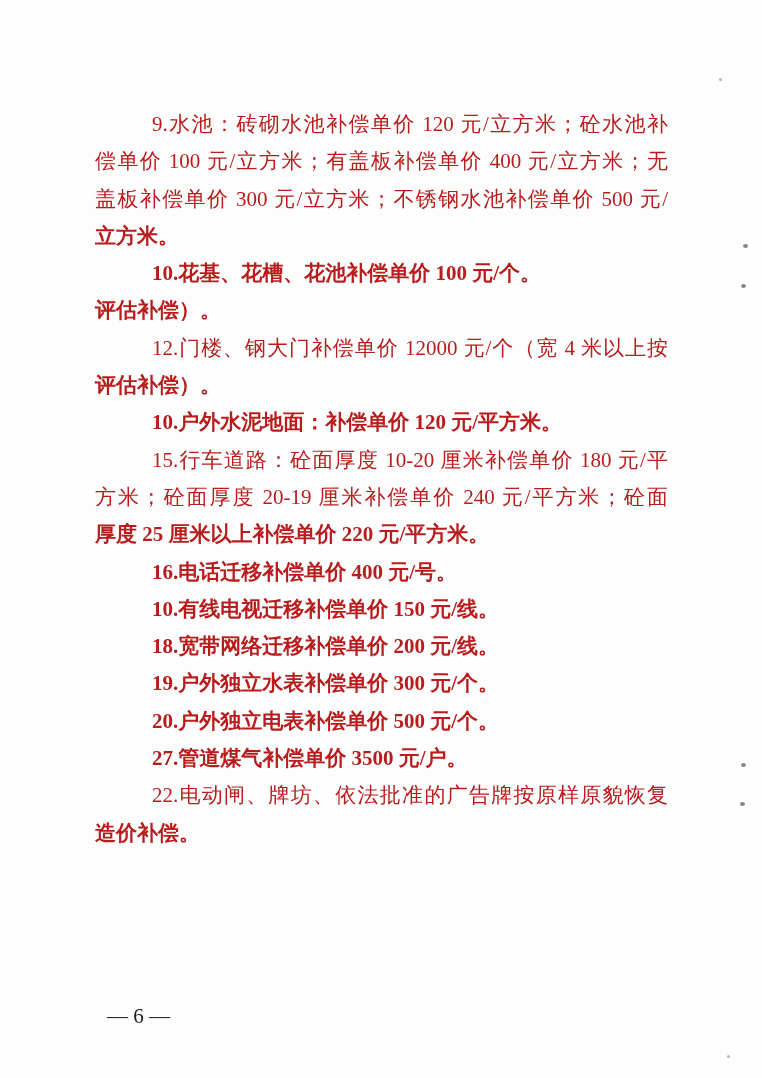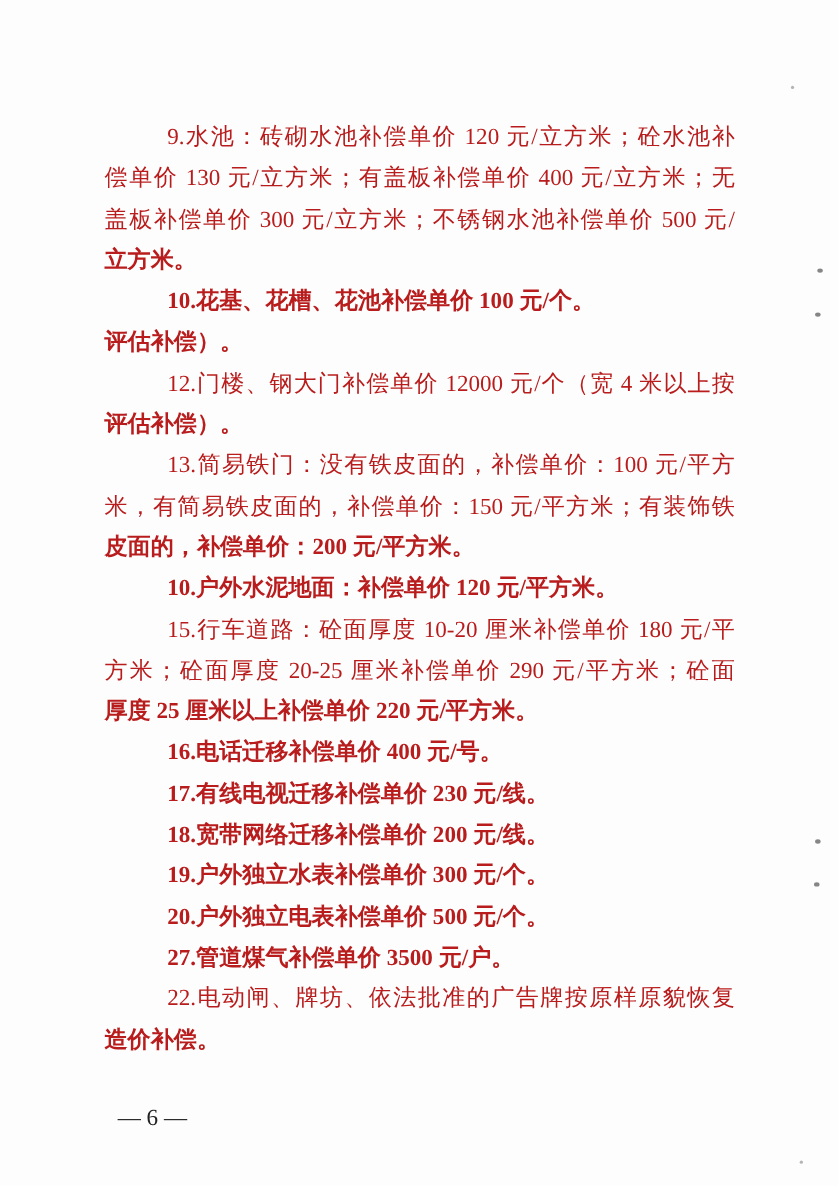--- a/index.html
+++ b/index.html
@@ -50,52 +50,47 @@
   .speck.light { background: #b5b5b5; }
 </style>
 </head>
 <body>
 
 <div class="page">
 
   <div class="content">
       <div class="para">
         <div class="line first">9.水池：砖砌水池补偿单价 120 元/立方米；砼水池补</div>
-        <div class="line">偿单价 130 元/立方米；有盖板补偿单价 400 元/立方米；无</div>
+        <div class="line">偿单价 100 元/立方米；有盖板补偿单价 400 元/立方米；无</div>
         <div class="line">盖板补偿单价 300 元/立方米；不锈钢水池补偿单价 500 元/</div>
         <div class="line last">立方米。</div>
       </div>
       <div class="para">
         <div class="line first last">10.花基、花槽、花池补偿单价 100 元/个。</div>
       </div>
       <div class="para">
         <div class="line last">评估补偿）。</div>
       </div>
       <div class="para">
         <div class="line first">12.门楼、钢大门补偿单价 12000 元/个（宽 4 米以上按</div>
         <div class="line last">评估补偿）。</div>
       </div>
       <div class="para">
-        <div class="line first">13.简易铁门：没有铁皮面的，补偿单价：100 元/平方</div>
-        <div class="line">米，有简易铁皮面的，补偿单价：150 元/平方米；有装饰铁</div>
-        <div class="line last">皮面的，补偿单价：200 元/平方米。</div>
-      </div>
-      <div class="para">
         <div class="line first last">10.户外水泥地面：补偿单价 120 元/平方米。</div>
       </div>
       <div class="para">
         <div class="line first">15.行车道路：砼面厚度 10-20 厘米补偿单价 180 元/平</div>
-        <div class="line">方米；砼面厚度 20-25 厘米补偿单价 290 元/平方米；砼面</div>
+        <div class="line">方米；砼面厚度 20-19 厘米补偿单价 240 元/平方米；砼面</div>
         <div class="line last">厚度 25 厘米以上补偿单价 220 元/平方米。</div>
       </div>
       <div class="para">
         <div class="line first last">16.电话迁移补偿单价 400 元/号。</div>
       </div>
       <div class="para">
-        <div class="line first last">17.有线电视迁移补偿单价 230 元/线。</div>
+        <div class="line first last">10.有线电视迁移补偿单价 150 元/线。</div>
       </div>
       <div class="para">
         <div class="line first last">18.宽带网络迁移补偿单价 200 元/线。</div>
       </div>
       <div class="para">
         <div class="line first last">19.户外独立水表补偿单价 300 元/个。</div>
       </div>
       <div class="para">
         <div class="line first last">20.户外独立电表补偿单价 500 元/个。</div>
       </div>

